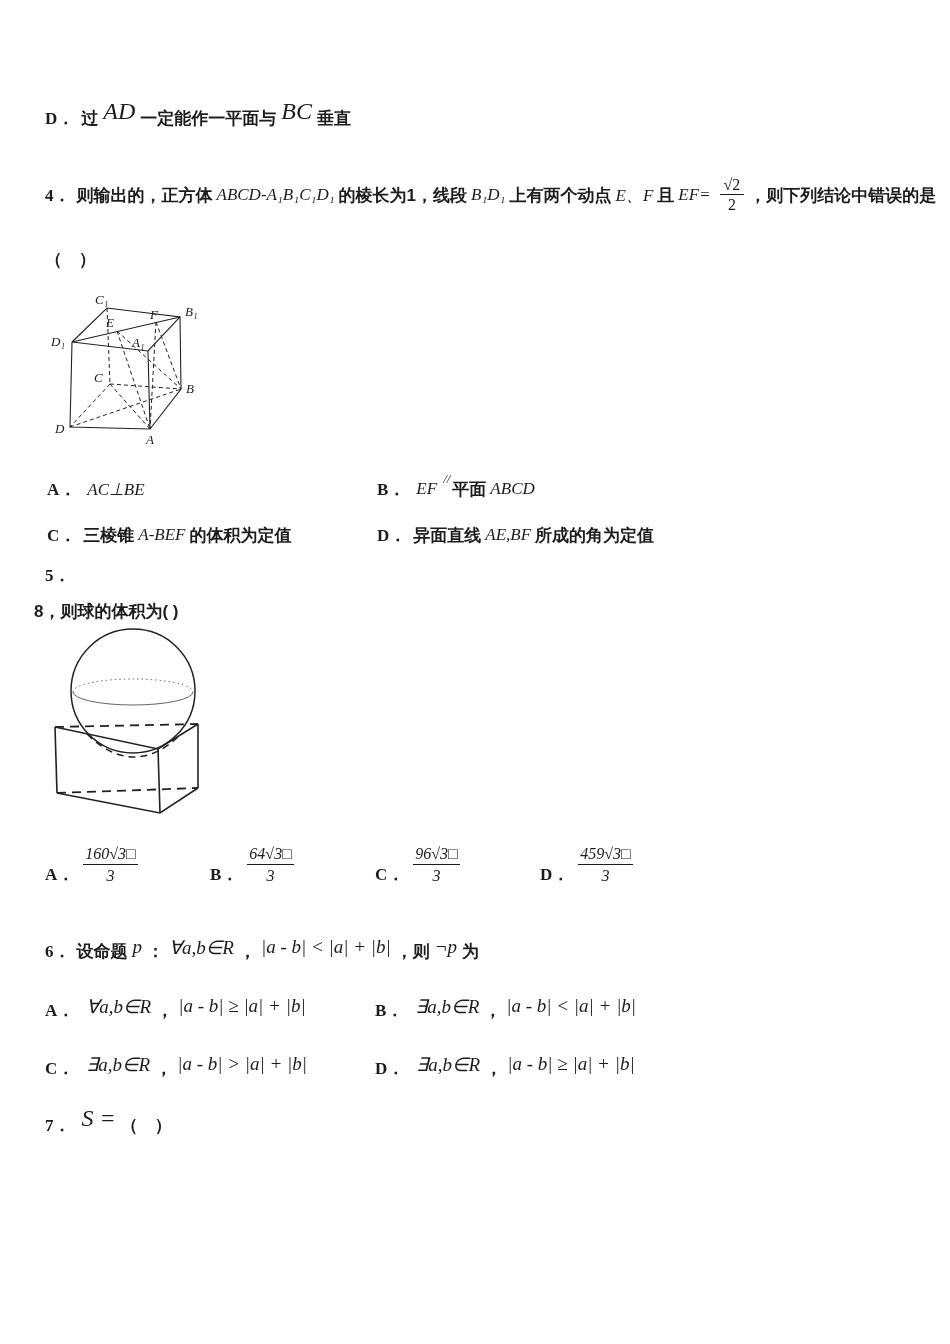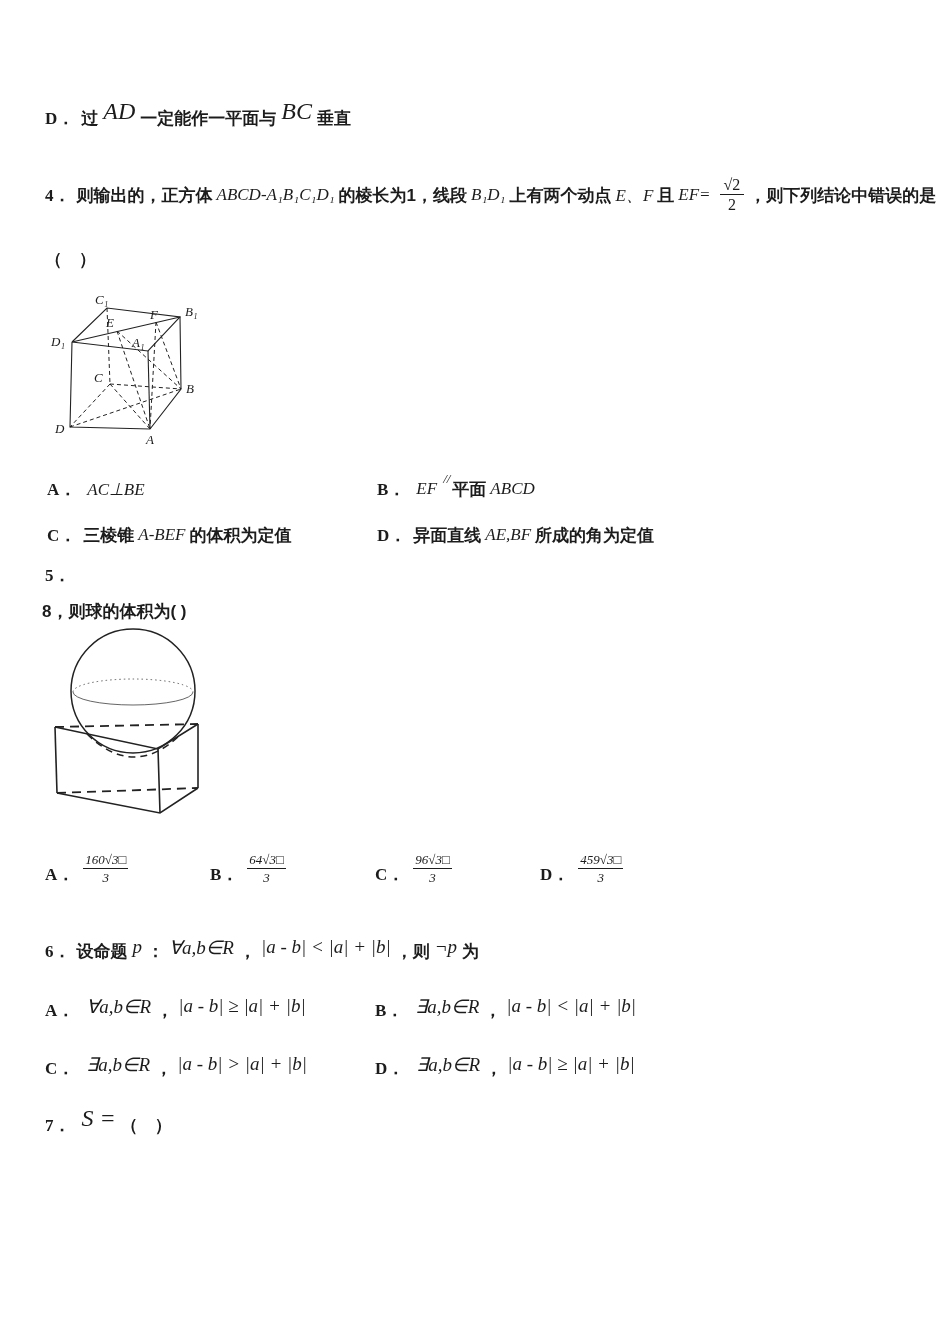--- a/index.html
+++ b/index.html
@@ -13,21 +13,21 @@
   .num{font-family:"Liberation Serif",serif;font-weight:bold;font-size:17px;margin-right:6px;}
   .mb{font-family:"Liberation Serif",serif;font-style:italic;font-weight:normal;font-size:17px;margin:0 4px;}
   .eq{font-family:"Liberation Serif",serif;font-style:italic;font-weight:normal;font-size:24px;position:relative;top:-7px;margin:0 5px;}
   .eq2{font-family:"Liberation Serif",serif;font-style:italic;font-weight:normal;font-size:19px;position:relative;top:-4px;margin:0 5px;}
   .sup{font-family:"Liberation Serif",serif;font-style:italic;font-weight:normal;font-size:13px;position:relative;top:-10px;margin:0 2px;}
   .frac{display:inline-flex;flex-direction:column;align-items:center;
         font-family:"Liberation Serif",serif;font-size:16px;line-height:1.15;margin:0 5px;}
   .frac .fnum{border-bottom:1.2px solid #1c1c1c;padding:0 4px;}
   .frac .fden{padding-top:1px;}
   .sfrac{display:inline-flex;flex-direction:column;align-items:center;
-        font-family:"Liberation Serif",serif;font-style:italic;font-size:13px;line-height:1.35;}
+        font-family:"Liberation Serif",serif;font-style:italic;font-size:16px;line-height:1.35;}
   .sfrac .fnum{border-bottom:1px solid #1c1c1c;padding:0 2px;}
   .opt-frac{position:absolute;display:flex;align-items:flex-end;height:44px;}
   .opt-frac .lbl{margin-right:9px;margin-bottom:1px;}
   svg{position:absolute;overflow:visible;}
   svg text{font-family:"Liberation Serif",serif;font-style:italic;fill:#1c1c1c;font-size:13px;font-weight:normal;}
 </style>
 </head>
 <body>
 
 <div id="page">
@@ -112,21 +112,21 @@
   <div class="line" style="left:377px;top:520px;height:30px;">
     <span class="lbl">D．</span>
     <span class="cjk">异面直线</span>
     <span class="mb">AE,BF</span>
     <span class="cjk">所成的角为定值</span>
   </div>
 
   <div class="line" style="left:45px;top:562px;height:26px;">
     <span class="num">5．</span>
   </div>
-  <div class="line" style="left:42px;top:598px;height:26px;">
+  <div class="line" style="left:34px;top:598px;height:26px;">
     <span class="cjk">8，则球的体积为( )</span>
   </div>
 
   <svg style="left:38px;top:626px;" width="204" height="200" viewBox="0 0 204 200">
     <g stroke="#222" fill="none">
       <path d="M17,101 L120,123 L160,98" stroke-width="1.6"></path>
       <path d="M17,101 L160,98" stroke-width="1.8" stroke-dasharray="9,6"></path>
       <path d="M17,101 L19,167" stroke-width="1.6"></path>
       <path d="M160,98 L160,162" stroke-width="1.6"></path>
       <path d="M120,123 L122,187" stroke-width="1.6"></path>

